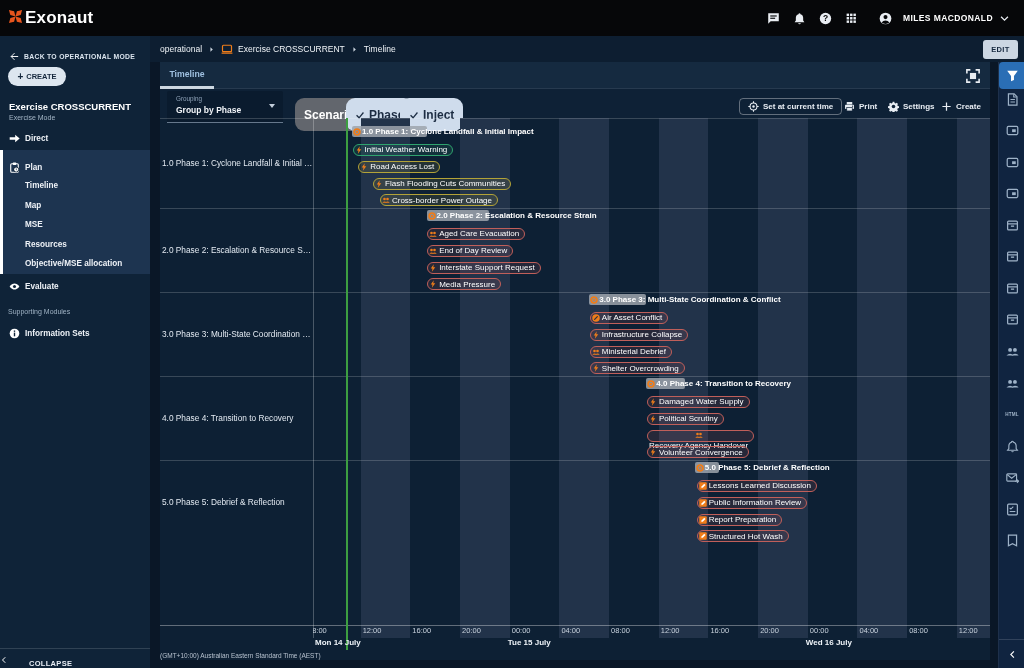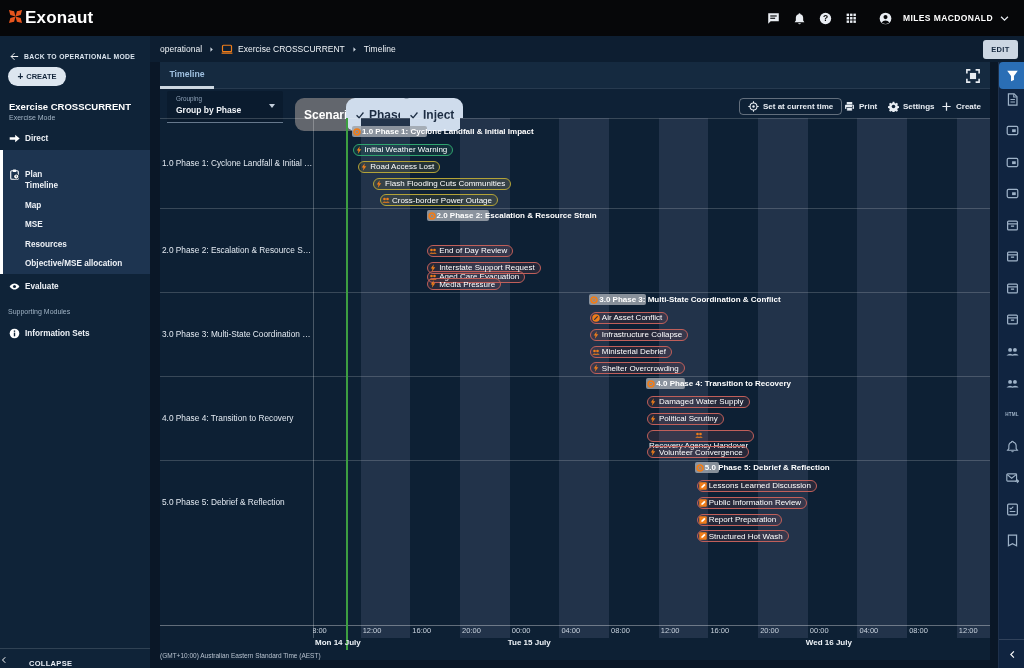--- a/index.html
+++ b/index.html
@@ -185,21 +185,21 @@
     <div id="plan-highlight-bar"></div>
     <div id="menu-container">
         <div class="menu-item" style="top: 90px; height: 25px;">
           <span class="menu-icon" style="display: inline-flex; align-items: center; justify-content: center;">
             <svg width="11" height="11" viewBox="0 0 16 16">
               <path d="M1 6.2 H9 V2.5 L15.5 8 L9 13.5 V9.8 H1 Z" fill="#fff"></path>
             </svg>
           </span>
           <span class="menu-label">Direct</span>
         </div>
-        <div class="menu-item" style="top: 126px; height: 25px; text-align: right;">
+        <div class="menu-item" style="top: 119px; height: 25px; text-align: right;">
           <span class="menu-icon" style="display: inline-flex; align-items: center; justify-content: center;">
             <svg width="11" height="11" viewBox="0 0 16 16">
               <rect x="2.5" y="2.5" width="11" height="12.5" rx="1.5" fill="none" stroke="#fff" stroke-width="1.6"></rect>
               <rect x="5.5" y="0.8" width="5" height="3.4" rx="1" fill="#fff"></rect>
               <circle cx="10.5" cy="11" r="4" fill="#0f2338"></circle>
               <circle cx="10.5" cy="11" r="3" fill="#fff"></circle>
               <path d="M10.5 9.3 V11 l1.3 1" stroke="#0f2338" stroke-width="1" fill="none"></path>
             </svg>
           </span>
           <span class="menu-label">Plan</span>
@@ -412,21 +412,21 @@
           <div class="phase-bar" style="left: 266.519px; top: 92px;">
             <div class="phase-bar-bg" style="width: 62.1px;"></div>
             <span class="pb-icon" style="display: inline-flex; align-items: center; justify-content: center;">
               <svg width="8" height="8" viewBox="0 0 16 16">
                 <circle cx="8" cy="8" r="7.5" fill="#ef7d1a"></circle>
                 <circle cx="8" cy="8" r="3.4" fill="none" stroke="#8b8f98" stroke-width="2"></circle>
               </svg>
             </span>
             <span class="pb-label">2.0 Phase 2: Escalation &amp; Resource Strain</span>
           </div>
-          <div class="tl-chip" style="left: 267.14px; top: 109.7px; border-color: rgb(192, 95, 90); background: rgba(192, 95, 90, 0.14); margin-top: 43px;">
+          <div class="tl-chip" style="left: 267.14px; top: 109.7px; border-color: rgb(192, 95, 90); background: rgba(192, 95, 90, 0.14);">
             <span class="c-icon" style="display: inline-flex; align-items: center; justify-content: center;">
               <svg width="8" height="8" viewBox="0 0 16 16">
                 <circle cx="5" cy="6" r="2.6" fill="#ef7d1a"></circle>
                 <circle cx="11" cy="6" r="2.6" fill="#ef7d1a"></circle>
                 <path d="M0.5 13.5 q4.5 -5 9 0 Z" fill="#ef7d1a"></path>
                 <path d="M6.5 13.5 q4.5 -5 9 0 Z" fill="#ef7d1a"></path>
               </svg>
             </span>
             <span class="c-label">Aged Care Evacuation</span>
           </div>

